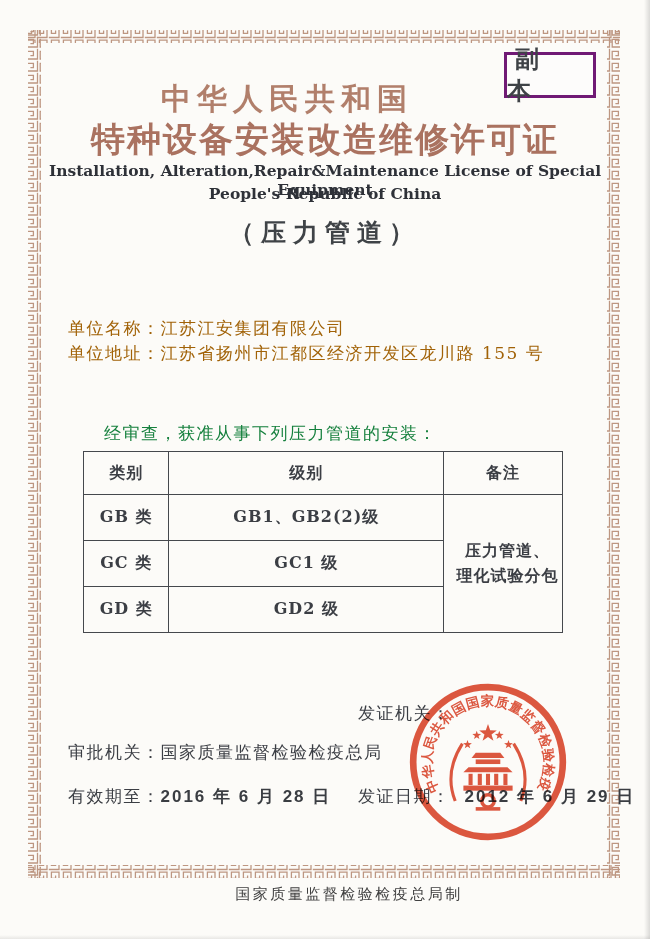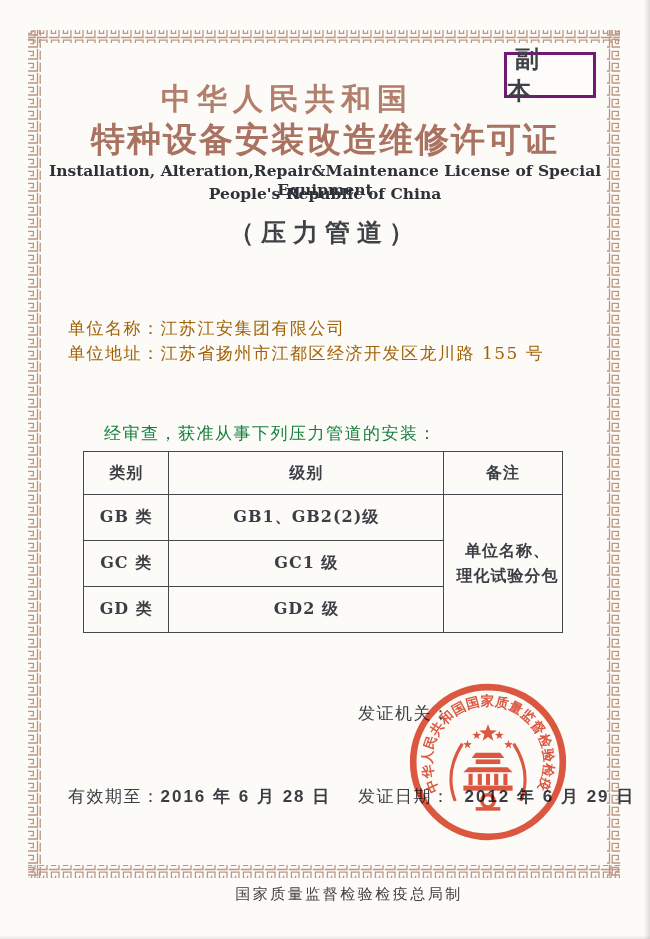--- a/index.html
+++ b/index.html
@@ -146,35 +146,38 @@
     <tbody>
         <tr class="hdr">
       <th class="col-cat">类别</th>
       <th class="col-grade">级别</th>
       <th class="col-remark">备注</th>
     </tr>
     <tr>
       <td>GB 类</td>
       <td>GB1、GB2(2)级</td>
       <td class="remark" rowspan="3">
-        <span style="display:block">单位名称、</span>
+        <span style="display:block">压力管道、</span>
         <span style="display:block">理化试验分包</span>
       </td>
     </tr>
     <tr>
       <td>GC 类</td>
       <td>GC1 级</td>
     </tr>
     <tr>
       <td>GD 类</td>
       <td>GD2 级</td>
     </tr>
   </tbody>
     </table>
 
+  <div class="bottom-row pos-appr">
+    <span>审批机关：</span><span>国家质量监督检验检疫总局</span>
+  </div>
   <div class="bottom-row pos-issuer">
     <span>发证机关：</span>
   </div>
   <div class="bottom-row pos-valid">
     <span>有效期至：</span><span class="date-val">2016 年 6 月 28 日</span>
   </div>
   <div class="bottom-row pos-issuedate">
     <span>发证日期：</span><span class="date-val issue-date-val">2012 年 6 月 29 日</span>
   </div>
 

